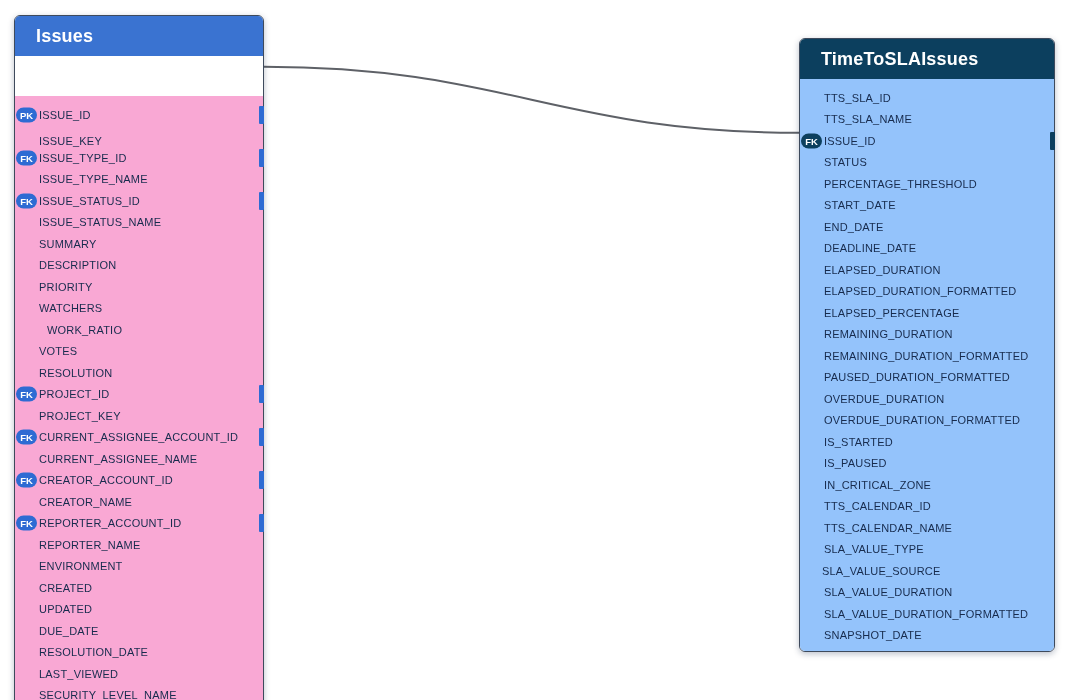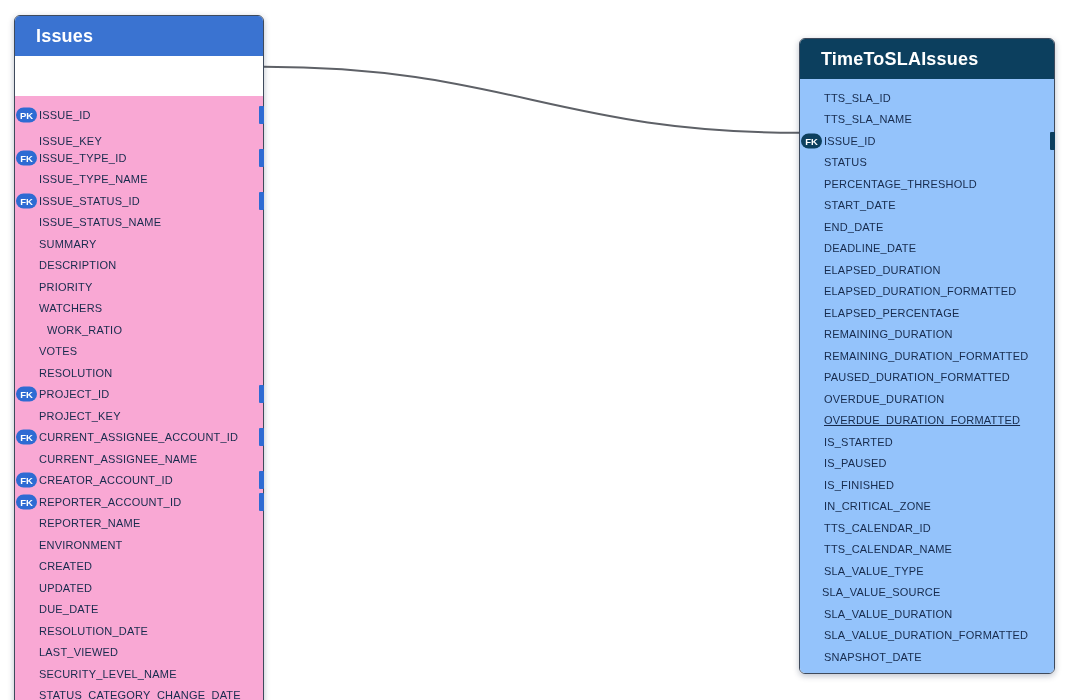--- a/index.html
+++ b/index.html
@@ -158,20 +158,23 @@
         </div>
         <div class="db-row" style="color: rgb(23, 43, 77);">
           <span>CURRENT_ASSIGNEE_NAME</span>
         </div>
         <div class="db-row" style="color: rgb(23, 43, 77);">
           <span class="key-badge" style="background: rgb(46, 107, 211);">FK</span>
           <span>CREATOR_ACCOUNT_ID</span>
           <span class="port" style="background: rgb(46, 107, 211);"></span>
         </div>
         <div class="db-row" style="color: rgb(23, 43, 77);">
+          <span>CREATOR_NAME</span>
+        </div>
+        <div class="db-row" style="color: rgb(23, 43, 77);">
           <span class="key-badge" style="background: rgb(46, 107, 211);">FK</span>
           <span>REPORTER_ACCOUNT_ID</span>
           <span class="port" style="background: rgb(46, 107, 211);"></span>
         </div>
         <div class="db-row" style="color: rgb(23, 43, 77);">
           <span>REPORTER_NAME</span>
         </div>
         <div class="db-row" style="color: rgb(23, 43, 77);">
           <span>ENVIRONMENT</span>
         </div>
@@ -244,31 +247,28 @@
         </div>
         <div class="db-row" style="color: rgb(23, 43, 77);">
           <span>REMAINING_DURATION_FORMATTED</span>
         </div>
         <div class="db-row" style="color: rgb(23, 43, 77);">
           <span>PAUSED_DURATION_FORMATTED</span>
         </div>
         <div class="db-row" style="color: rgb(23, 43, 77);">
           <span>OVERDUE_DURATION</span>
         </div>
-        <div class="db-row" style="color: rgb(23, 43, 77); text-decoration: underline;">
+        <div class="db-row" style="color: rgb(23, 43, 77);">
           <span>OVERDUE_DURATION_FORMATTED</span>
         </div>
         <div class="db-row" style="color: rgb(23, 43, 77);">
           <span>IS_STARTED</span>
         </div>
         <div class="db-row" style="color: rgb(23, 43, 77);">
           <span>IS_PAUSED</span>
-        </div>
-        <div class="db-row" style="color: rgb(23, 43, 77);">
-          <span>IS_FINISHED</span>
         </div>
         <div class="db-row" style="color: rgb(23, 43, 77);">
           <span>IN_CRITICAL_ZONE</span>
         </div>
         <div class="db-row" style="color: rgb(23, 43, 77);">
           <span>TTS_CALENDAR_ID</span>
         </div>
         <div class="db-row" style="color: rgb(23, 43, 77);">
           <span>TTS_CALENDAR_NAME</span>
         </div>

